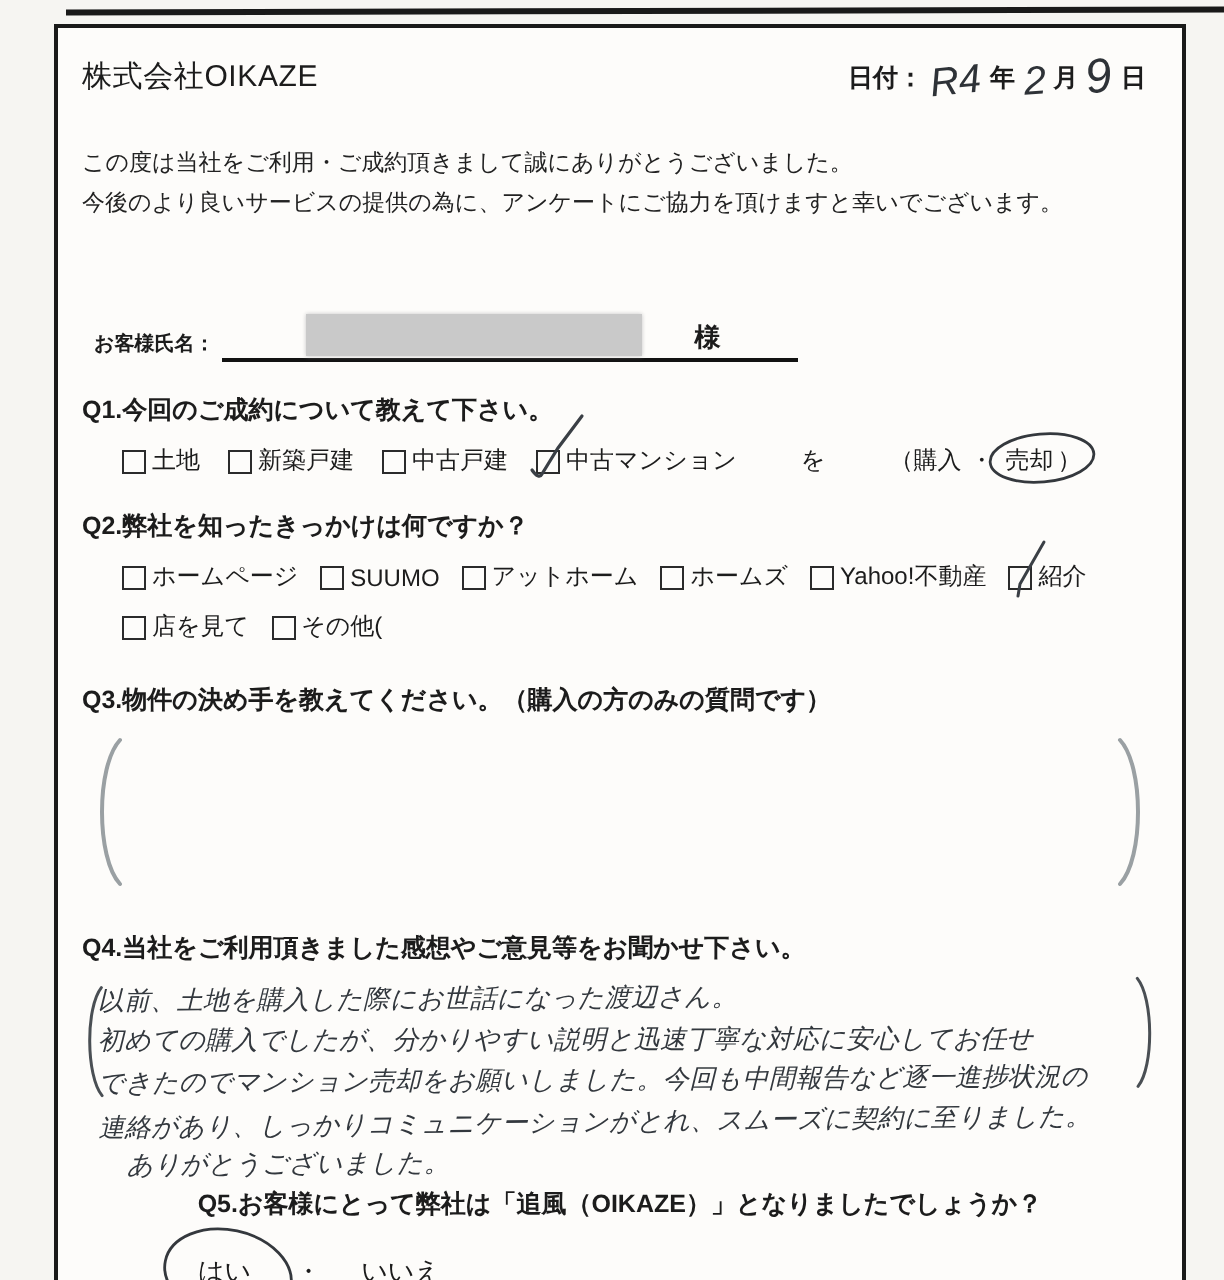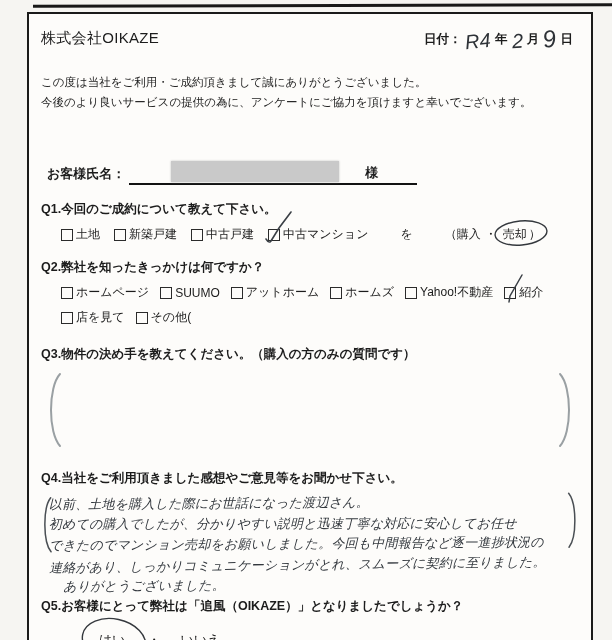--- a/index.html
+++ b/index.html
@@ -27,21 +27,21 @@
   
   .banner{
     margin-top:4px;height:33px;background:#1e5a73;color:#fff;
     display:flex;align-items:center;justify-content:center;
     font-size:20px;font-weight:700;letter-spacing:2px;
   }
   
   .intro{margin-top:24px;text-align:left;font-size:11.5px;line-height:20px;color:#222;}
   
   .name-row{margin-top:13px;display:flex;align-items:flex-end;margin-left:6px;}
-  .name-label{font-size:13px;font-weight:700;padding-bottom:2px;margin-top:40px;}
+  .name-label{font-size:10px;font-weight:700;padding-bottom:2px;margin-top:40px;}
   .name-line{display:flex;align-items:flex-end;border-bottom:2.5px solid #121212;width:288px;margin-left:4px;padding-bottom:1px;}
   .redact{width:168px;height:21px;background:#c9c9c9;margin-left:42px;box-shadow:0 0 2px #c4c4c4;}
   .honorific{font-size:13px;font-weight:700;margin-left:26px;}
   
   .q-title{font-size:12.5px;font-weight:700;margin-top:16px;}
   .opt-row{display:flex;align-items:center;margin:8px 0 0 20px;font-size:12px;gap:14px;flex-wrap:nowrap;}
   .opt{display:inline-flex;align-items:center;white-space:nowrap;}
   .cb{display:inline-block;width:10px;height:10px;border:1.5px solid #2b2b2b;margin-right:3px;position:relative;background:#fdfcfa;}
   .cb svg{position:absolute;left:-4px;top:-12px;overflow:visible;}
   .gap-l{margin-left:18px;}
@@ -193,21 +193,21 @@
     <svg class="q4-paren" style="right:-2px;top:0px;" width="12" height="58">
       <path d="M2 2 C10 12 10 46 2 56"></path>
     </svg>
     <div class="line">以前、土地を購入した際にお世話になった渡辺さん。</div>
     <div class="line" style="transform:rotate(0.3deg);">初めての購入でしたが、分かりやすい説明と迅速丁寧な対応に安心してお任せ</div>
     <div class="line">できたのでマンション売却をお願いしました。今回も中間報告など逐一進捗状況の</div>
     <div class="line" style="transform:rotate(-0.3deg);">連絡があり、しっかりコミュニケーションがとれ、スムーズに契約に至りました。</div>
     <div class="line" style="margin-left:14px;">ありがとうございました。</div>
   </div>
 
-  <div class="q-title" style="margin-top:2px;">Q5.お客様にとって弊社は「追風（OIKAZE）」となりましたでしょうか？</div>
+  <div class="q-title" style="margin-top:2px;text-align:center;">Q5.お客様にとって弊社は「追風（OIKAZE）」となりましたでしょうか？</div>
   <div class="q5-row">
     <span class="circled">
       <svg style="left:-21px;top:-17px;" width="76" height="56">
         <ellipse cx="38" cy="27" rx="32" ry="22" transform="rotate(12 38 27)" stroke="#34383d" stroke-width="1.4" fill="none"></ellipse>
       </svg>
       <span>はい</span>
     </span>
     <span>・</span>
     <span>いいえ</span>
   </div>

